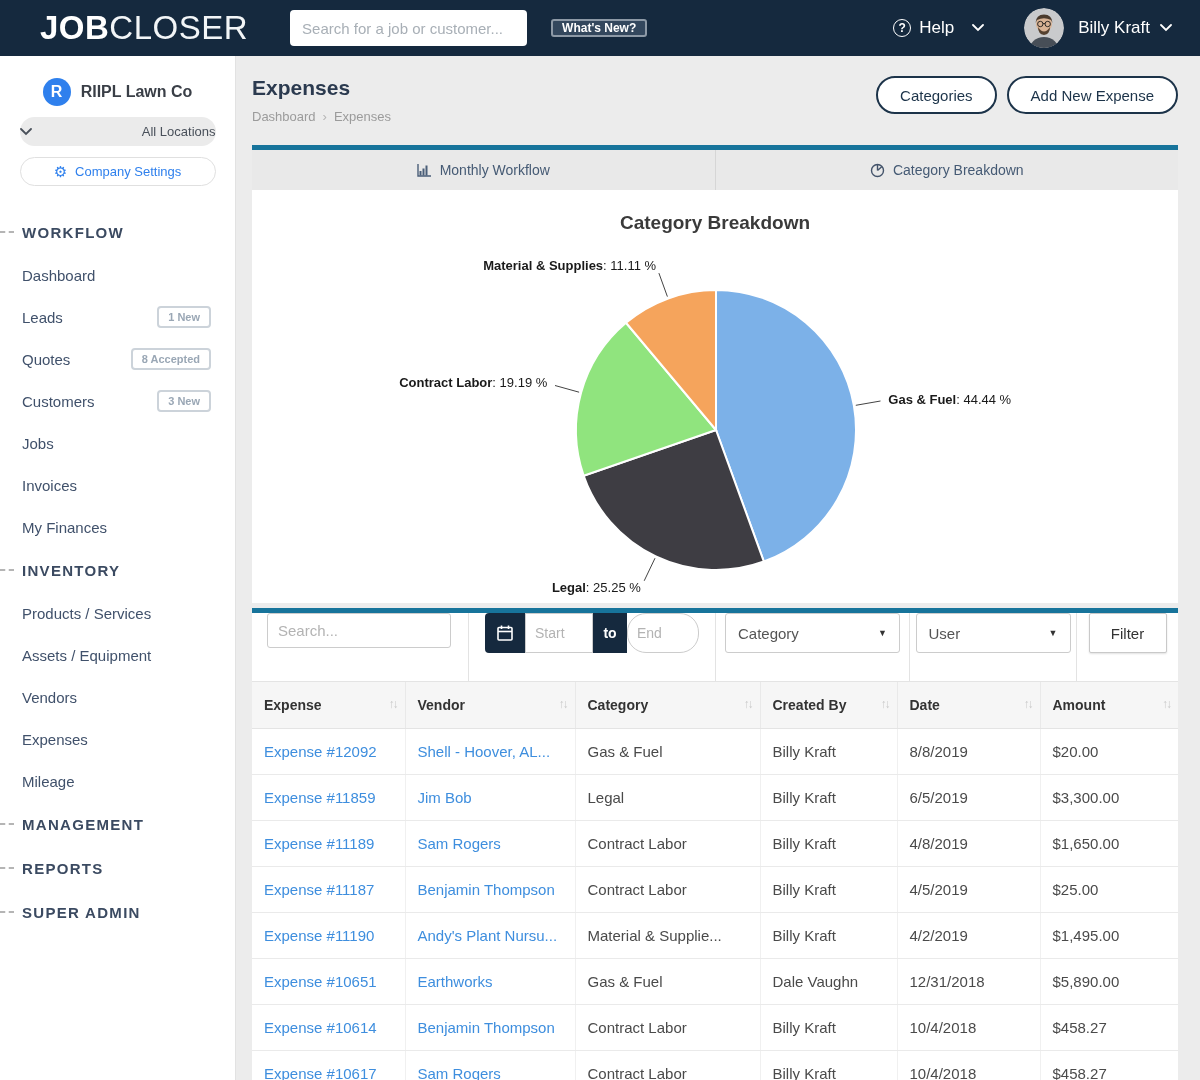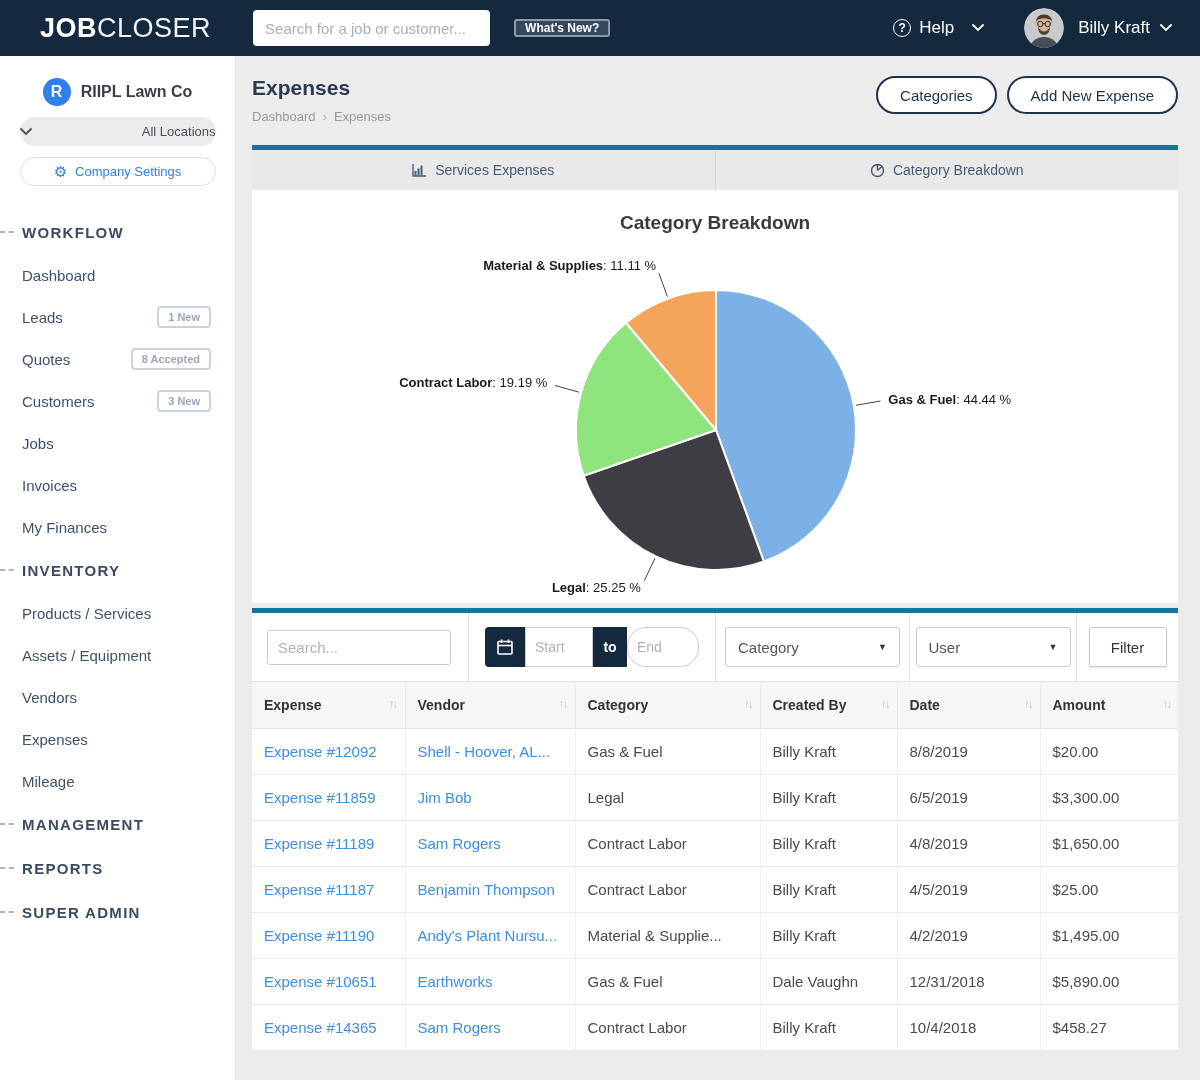--- a/index.html
+++ b/index.html
@@ -1,21 +1,21 @@
 <!DOCTYPE html>
 <html><head>
 <meta charset="utf-8">
 <style>
   * { box-sizing: border-box; margin: 0; padding: 0; }
   html,body { width: 1200px; height: 1080px; overflow: hidden; }
   body { font-family: "Liberation Sans", sans-serif; background: #ececec; }
 
   
   .navbar { height: 56px; background: #15293e; display: flex; align-items: center; position: relative; z-index: 5; }
-  .logo { margin-left: 40px; font-size: 27px; color: #fff; letter-spacing: .5px; white-space: nowrap; }
+  .logo { margin-left: 40px; font-size: 33px; color: #fff; letter-spacing: .5px; white-space: nowrap; }
   .logo .b { font-weight: 700; }
   .logo .l { font-weight: 300; color: #f2f5f7; }
   .nav-search { margin-left: 42px; width: 237px; height: 36px; border: none; border-radius: 4px; padding: 0 12px; font-size: 15px; color: #0c4a6e; font-family: inherit; }
   .nav-search::placeholder { color: #a8afb6; }
   .whats-new { margin-left: 24px; background: #33475d; border: 2px solid #8d99a6; border-radius: 3px; color: #fff; font-weight: bold; font-size: 12px; padding: 0 9px; cursor: pointer; }
   .nav-right { margin-left: auto; display: flex; align-items: center; margin-right: 28px; }
   .help { display: flex; align-items: center; color: #fff; font-size: 17px; gap: 8px; cursor: pointer; }
   .qmark { width: 18px; height: 18px; border: 1.5px solid #fff; border-radius: 50%; display: flex; align-items: center; justify-content: center; font-size: 12px; font-weight: bold; }
   .chev { margin-left: 10px; }
   .avatar { width: 40px; height: 40px; border-radius: 50%; overflow: hidden; margin: 0 14px 0 40px; flex: none; cursor: pointer; }
@@ -51,21 +51,21 @@
 
   .chart-panel { background: #fff; height: 413px; position: relative; }
   .chart-title { text-align: center; padding-top: 22px; font-size: 19px; font-weight: 600; color: #3a3a3a; }
   .chart-panel svg.pie { position: absolute; left: 0; top: 0; }
   svg.pie text { font-family: "Liberation Sans", sans-serif; font-size: 13px; fill: #1a1a1a; }
 
   .teal-bar2 { height: 5px; background: #17749b; margin-top: 5px; }
 
   
   .filter-bar { background: #fff; height: 69px; display: flex; border-bottom: 1px solid #e4e4e4; }
-  .fsec { height: 100%; display: flex; align-items: center; border-right: 1px solid #e3e3e3; flex: none; }
+  .fsec { height: 100%; display: flex; align-items: flex-start; border-right: 1px solid #e3e3e3; flex: none; }
   .fsec.search-sec { width: 217px; padding-left: 15px; }
   .fsec.date-sec { width: 247px; justify-content: center; }
   .fsec.cat-sec { width: 194px; justify-content: center; }
   .fsec.user-sec { width: 167px; justify-content: center; }
   .fsec.btn-sec { flex: 1; justify-content: center; border-right: none; }
   .f-search { width: 184px; height: 35px; border: 1px solid #ccc; border-radius: 3px; padding: 0 10px; font-size: 15px; color: #444; font-family: inherit; }
   .f-search::placeholder, .date-input::placeholder { color: #b3b3b3; }
   .date-group { display: flex; }
   .cal-box { width: 40px; height: 40px; background: #15293e; border-radius: 4px 0 0 4px; display: flex; align-items: center; justify-content: center; cursor: pointer; }
   .date-input { height: 40px; border: 1px solid #ccc; padding: 15px 9px; font-size: 14px; color: #444; width: 68px; font-family: inherit; }
@@ -220,21 +220,21 @@
   </div>
 
   <div class="tab-strip">
     <div class="tab">
       <svg width="15" height="14" viewBox="0 0 15 14">
         <rect x="2.5" y="8" width="2" height="4.5" fill="#4a5e78"></rect>
         <rect x="5.5" y="5.5" width="2" height="7" fill="#4a5e78"></rect>
         <rect x="8.5" y="2.5" width="2" height="10" fill="#4a5e78"></rect>
         <path d="M1 1 L1 13 L14 13" stroke="#4a5e78" stroke-width="1.4" fill="none"></path>
       </svg>
-      <span>Services Expenses</span>
+      <span>Monthly Workflow</span>
     </div>
     <div class="tab">
       <svg width="15" height="15" viewBox="0 0 15 15">
         <circle cx="7.5" cy="7.5" r="6" stroke="#44546b" stroke-width="1.4" fill="none"></circle>
         <path d="M7.5 7.5 L7.5 1.5 M7.5 7.5 L12 3.5" stroke="#44546b" stroke-width="1.4" fill="none"></path>
       </svg>
       <span>Category Breakdown</span>
     </div>
   </div>
 
@@ -356,21 +356,29 @@
         </tr>
         <tr>
           <td><span class="cell-link">Expense #10651</span></td>
           <td><span class="cell-link">Earthworks</span></td>
           <td><span>Gas &amp; Fuel</span></td>
           <td><span>Dale Vaughn</span></td>
           <td><span>12/31/2018</span></td>
           <td><span>$5,890.00</span></td>
         </tr>
         <tr>
-          <td><span class="cell-link">Expense #14365</span></td>
+          <td><span class="cell-link">Expense #10614</span></td>
+          <td><span class="cell-link">Benjamin Thompson</span></td>
+          <td><span>Contract Labor</span></td>
+          <td><span>Billy Kraft</span></td>
+          <td><span>10/4/2018</span></td>
+          <td><span>$458.27</span></td>
+        </tr>
+        <tr>
+          <td><span class="cell-link">Expense #10617</span></td>
           <td><span class="cell-link">Sam Rogers</span></td>
           <td><span>Contract Labor</span></td>
           <td><span>Billy Kraft</span></td>
           <td><span>10/4/2018</span></td>
           <td><span>$458.27</span></td>
         </tr>
       </tbody>
   </table>
 
 </div>

